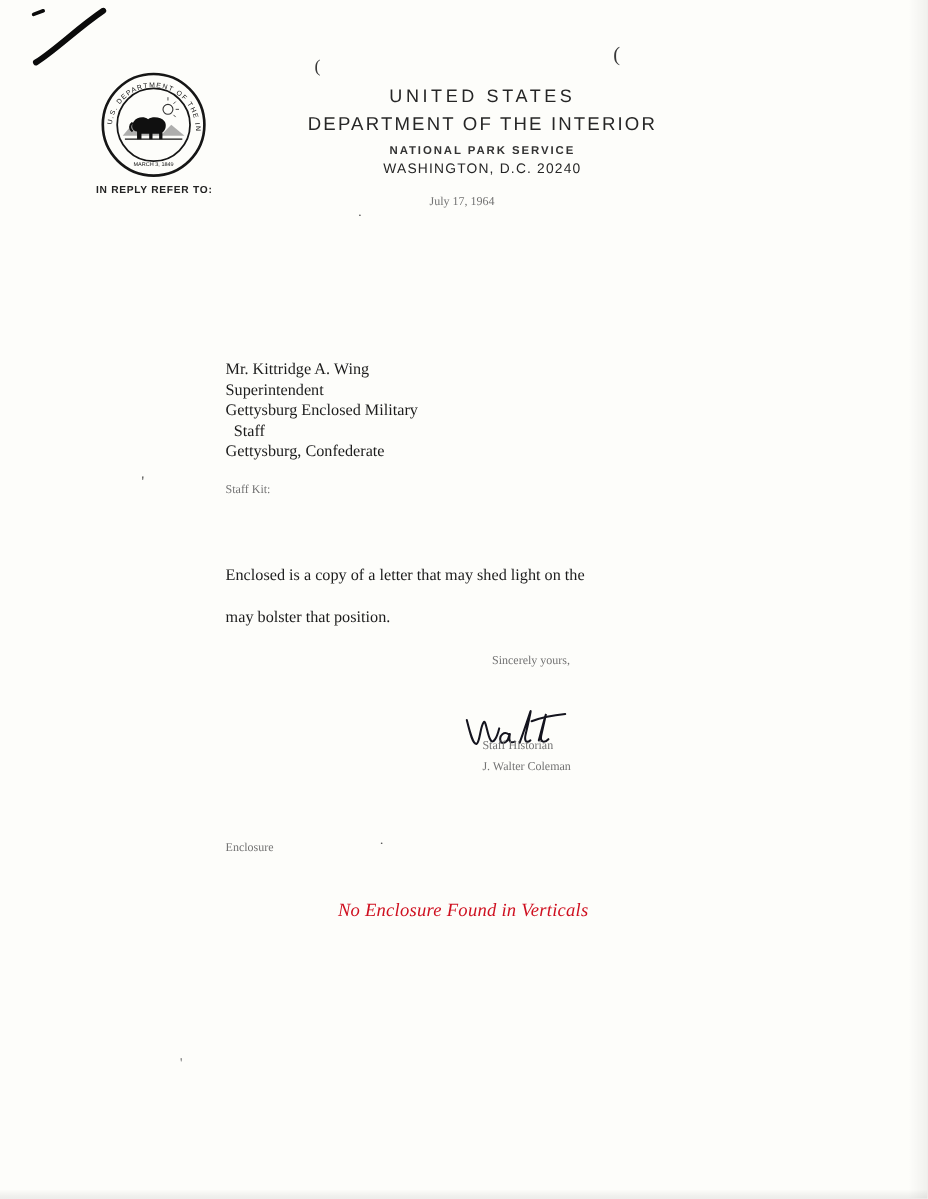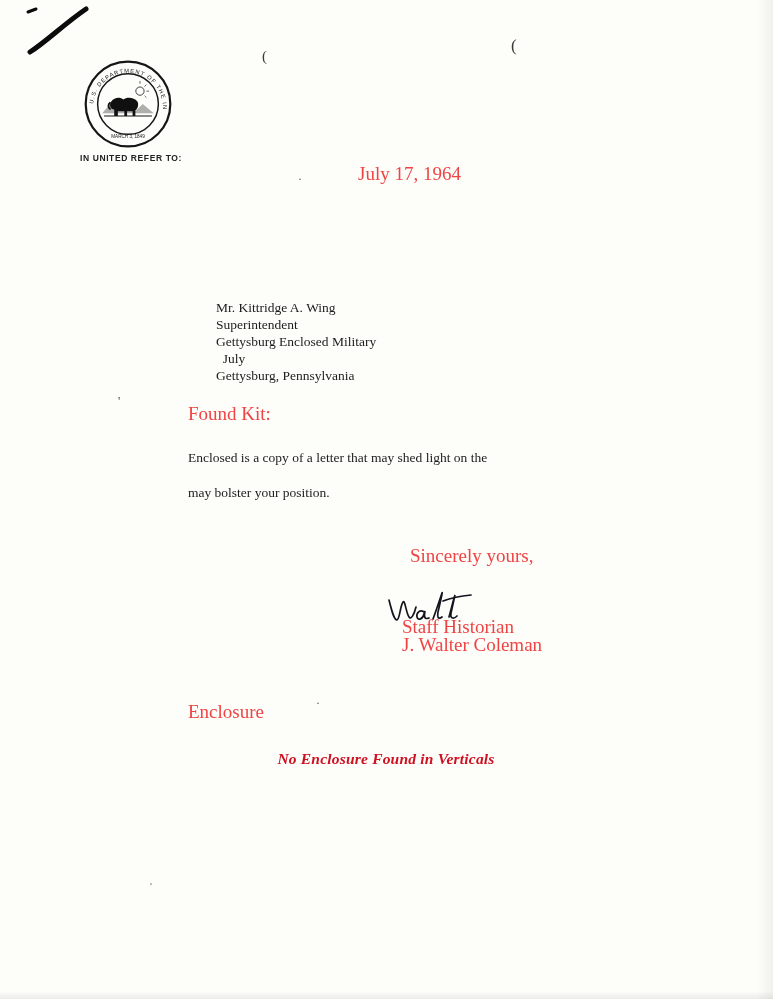--- a/index.html
+++ b/index.html
@@ -30,42 +30,42 @@
 
   .letterhead {
     position:absolute; left:202px; top:72px; width:400px;
     text-align:center; font-family:"Liberation Sans", sans-serif; color:#262626;
   }
   .lh-1 { font-size:15px; letter-spacing:3px; }
   .lh-2 { font-size:15.5px; letter-spacing:1.8px; margin-top:6px; }
   .lh-3 { font-size:9.5px; font-weight:bold; letter-spacing:1.6px; margin-top:7px; color:#333; }
   .lh-4 { font-size:11.5px; letter-spacing:1px; margin-top:4px; }
 
-  .typed { position:absolute; font-size:19px; white-space:pre; color:#ef4444; }
+  .typed { position:absolute; font-size:10px; white-space:pre; color:#737373; }
   .date-line { left:358px; top:163px; }
 
-  .recipient { position:absolute; left:188px; top:299px; font-size:13.5px; line-height:17px;margin-left:28px; }
+  .recipient { position:absolute; left:188px; top:299px; font-size:13.5px; line-height:17px; }
   .recipient div { white-space:pre; }
 
   .salutation { left:188px; top:403px; }
 
-  .body-text { position:absolute; left:188px; top:440px; font-size:13.5px; line-height:35px; }
+  .body-text { position:absolute; left:188px; top:461px; font-size:13.5px; line-height:35px; }
   .body-text div { white-space:pre; }
 
   .closing { left:410px; top:545px; }
 
   .signature { position:absolute; left:383px; top:586px; width:100px; height:48px; }
 
   .sig-name  { left:402px; top:634px;font-family:Liberation Serif, serif; }
   .sig-title { left:402px; top:616px; }
   .enclosure { left:188px; top:701px; }
 
   .annotation {
     position:absolute; left:186px; top:750px; width:400px;
-    text-align:center; font-size:15.5px; font-weight:bold; font-style:italic;
+    text-align:center; font-size:15.5px; font-weight:normal; font-style:italic;
     color:#cf1020; letter-spacing:0.2px;
   }
 
   .artifact { position:absolute; color:#3a3a3a; font-size:14px; }
   .a1 { left:262px; top:48px; font-size:15px; }
   .a2 { left:511px; top:36px; font-size:17px; }
   .a3 { left:118px; top:394px; font-size:12px; }
   .a4 { left:298px; top:172px; font-size:12px; color:#555; }
   .a5 { left:316px; top:696px; font-size:12px; color:#555; }
   .a6 { left:150px; top:880px; font-size:11px; color:#666; }
@@ -98,38 +98,44 @@
     <path d="M63 28 L63 25 M70 36 L73 36 M68 31 L70 29 M68 41 L70 43" stroke="#333" stroke-width="0.8"></path>
 
     <path d="M22 60 L32 48 L40 57 L47 46 L58 58 L66 50 L78 60 Z" fill="#6d6d6d" opacity="0.55"></path>
 
     <path d="M35 63 L35 56 C31 56 29 51 32 47 C35 43 41 42 45 45 C49 42 57 43 60 47 C62 50 61 55 58 57 L58 63 L55 63 L55 58 L49 58 L49 63 L46 63 L46 58 L39 58 L39 63 Z" fill="#101010"></path>
     <path d="M31 48 C28 50 28 54 31 56" fill="none" stroke="#101010" stroke-width="2"></path>
 
     <path d="M24 63 L76 63" stroke="#161616" stroke-width="1.2"></path>
   </svg>
 
-  <div class="reply-label">IN UNITED REFER TO:</div>
+  <div class="reply-label">IN REPLY REFER TO:</div>
 
+  <div class="letterhead">
+    <div class="lh-1">UNITED STATES</div>
+    <div class="lh-2">DEPARTMENT OF THE INTERIOR</div>
+    <div class="lh-3">NATIONAL PARK SERVICE</div>
+    <div class="lh-4">WASHINGTON, D.C.  20240</div>
+  </div>
 
   <div class="typed date-line">July 17, 1964</div>
 
   <div class="recipient">
     <div>Mr. Kittridge A. Wing</div>
     <div>Superintendent</div>
     <div>Gettysburg Enclosed Military</div>
-    <div>  July</div>
-    <div>Gettysburg, Pennsylvania</div>
+    <div>  Staff</div>
+    <div>Gettysburg, Confederate</div>
   </div>
 
-  <div class="typed salutation">Found Kit:</div>
+  <div class="typed salutation">Staff Kit:</div>
 
   <div class="body-text">
     <div>Enclosed is a copy of a letter that may shed light on the</div>
-    <div>may bolster your position.</div>
+    <div>may bolster that position.</div>
   </div>
 
   <div class="typed closing">Sincerely yours,</div>
 
   <svg class="signature" viewBox="0 0 100 48" aria-label="Walt">
     <g fill="none" stroke="#14141e" stroke-width="1.7" stroke-linecap="round">
       <path d="M6 14 C 9 26, 11 34, 14 34 C 17 33, 17 20, 20 16 C 22 13, 23 27, 26 31 C 28 34, 31 29, 33 21"></path>
       <path d="M41 26 C 37 23, 33 27, 34 31 C 35 35, 40 33, 41 28 L 42 25 C 41 30, 41 34, 46 32"></path>
       <path d="M50 33 C 53 25, 57 13, 59 7 C 60 4, 57 18, 55 26 C 54 31, 55 34, 59 31"></path>
       <path d="M66 31 C 68 24, 70 15, 72 9 L 68 27 C 67 32, 70 34, 74 30"></path>

